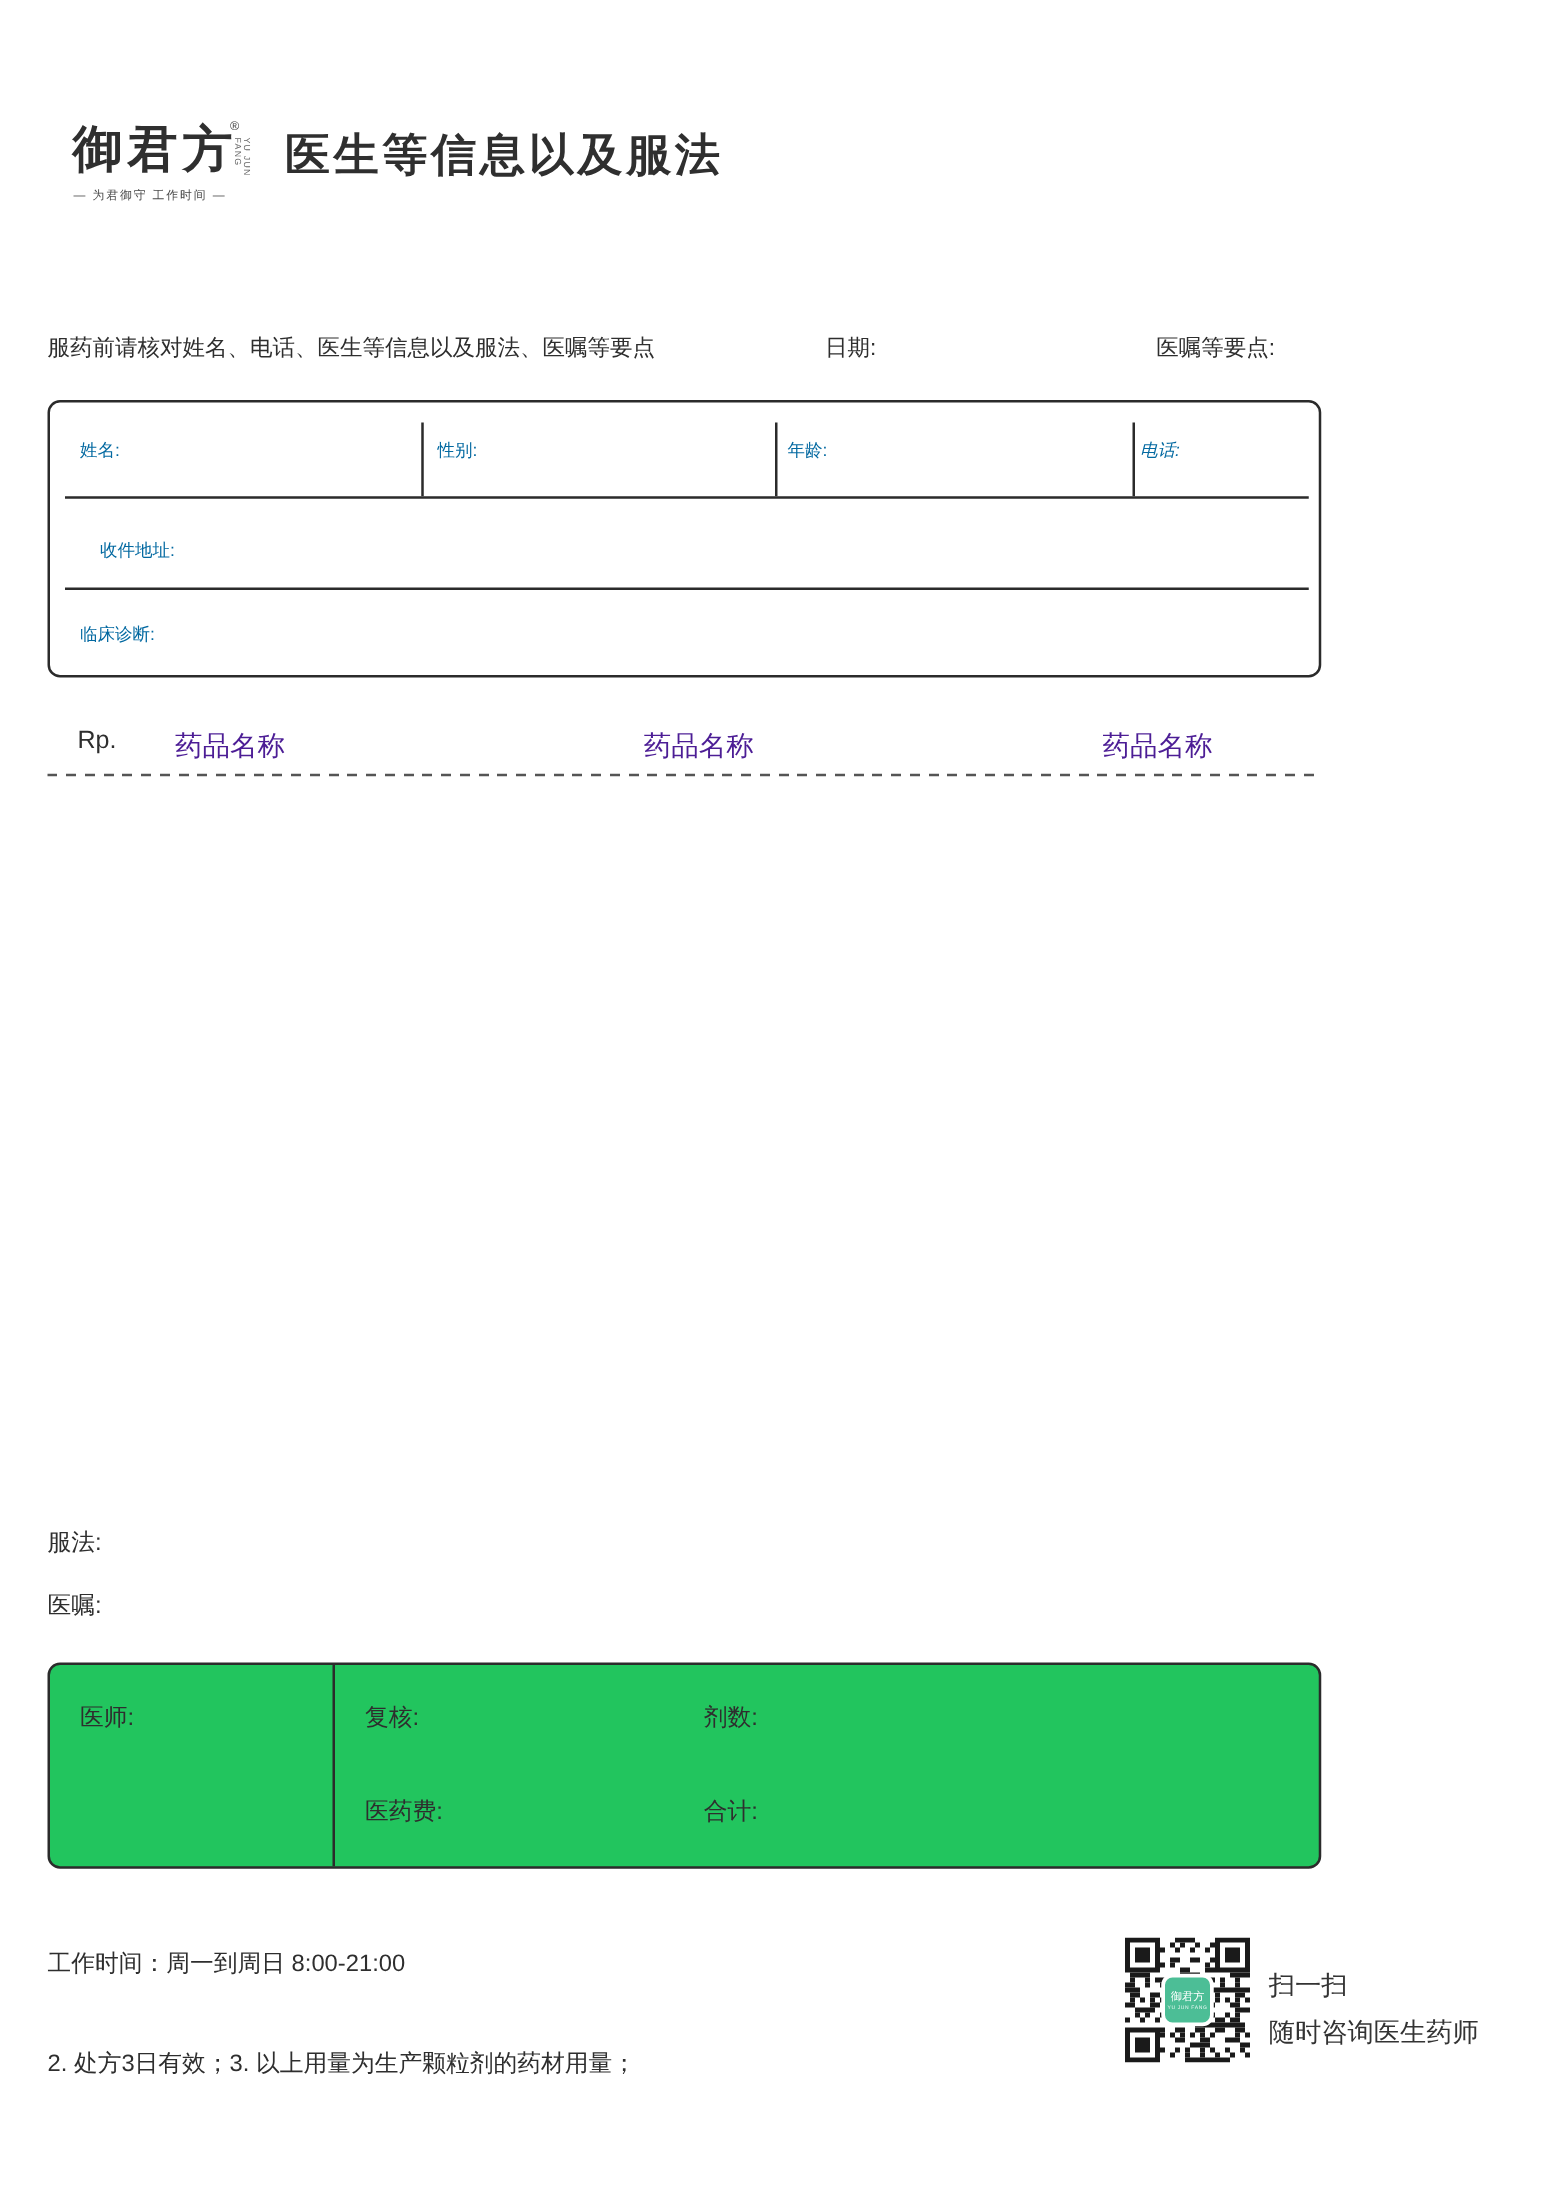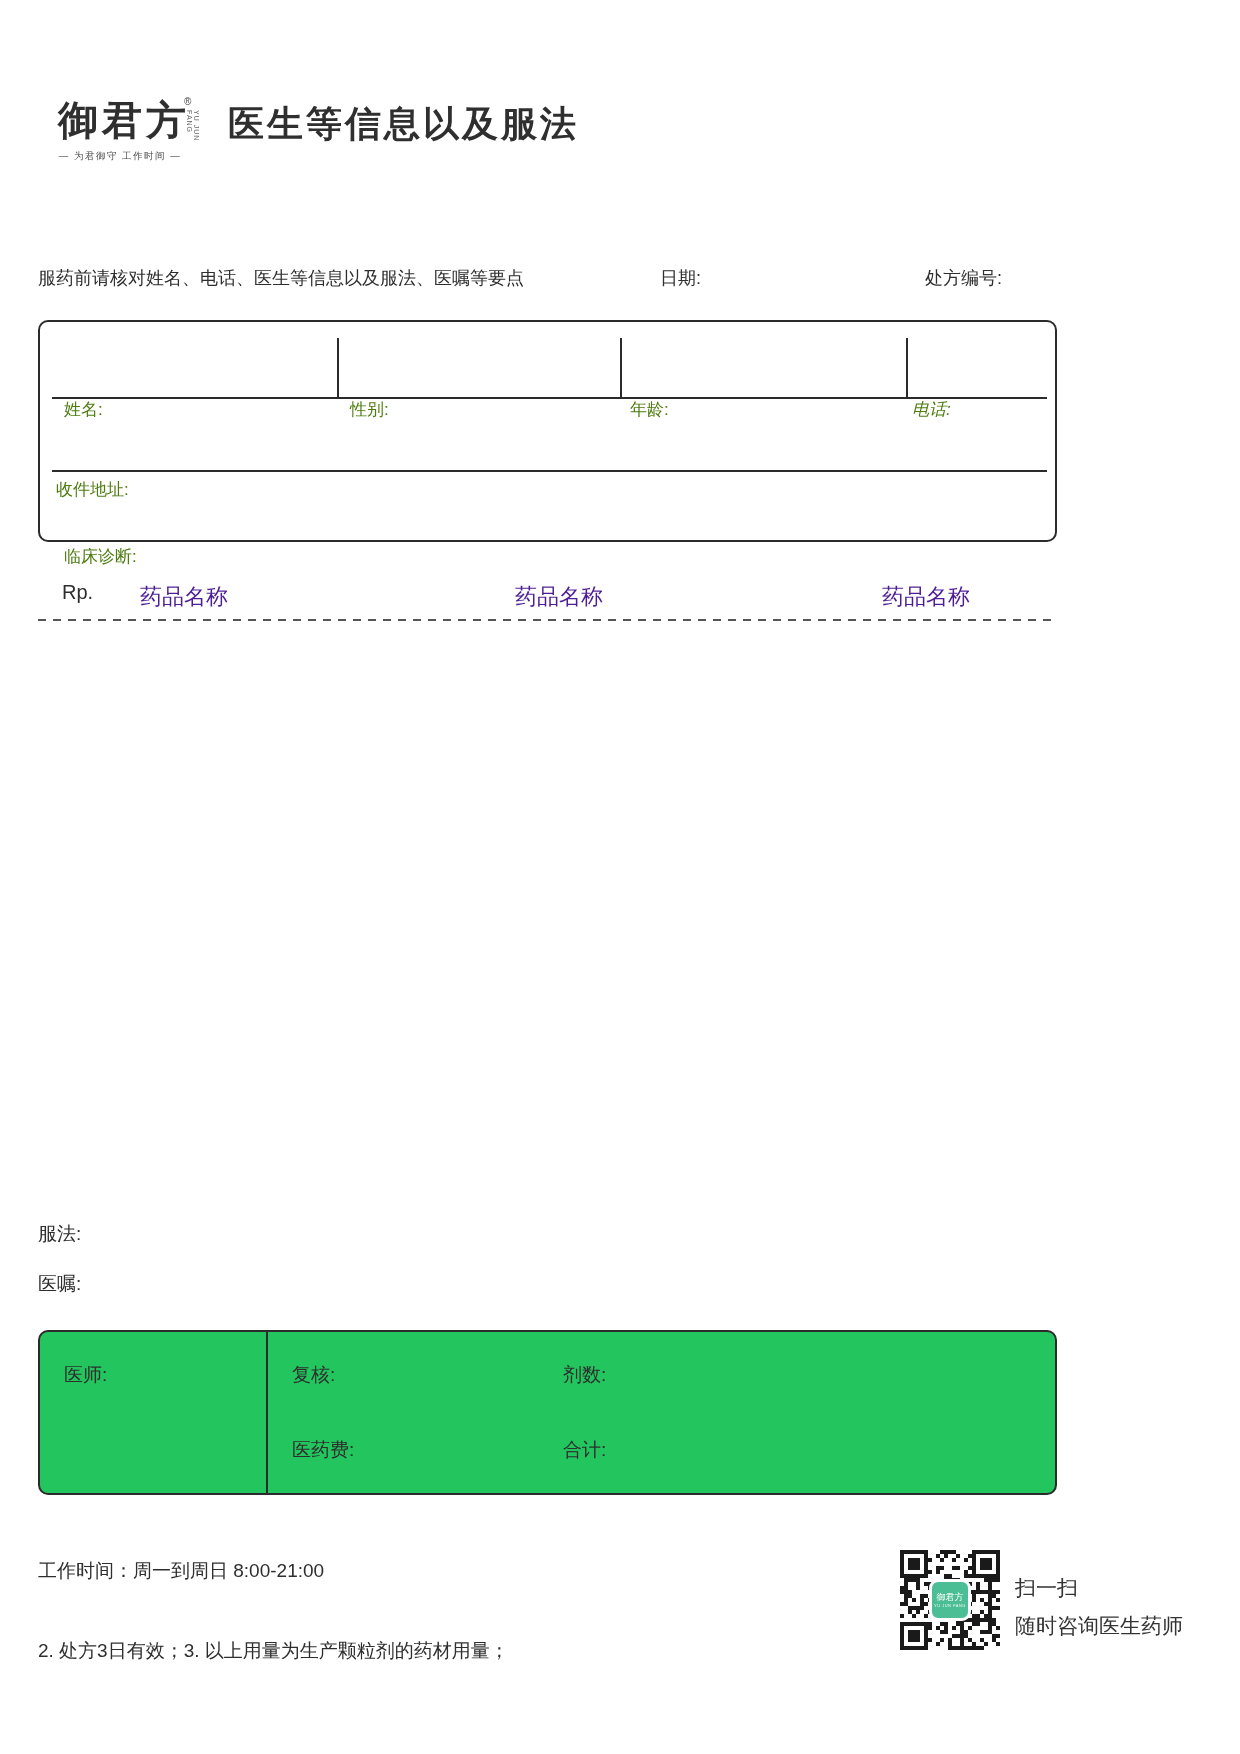--- a/index.html
+++ b/index.html
@@ -28,26 +28,26 @@
   }
   
   .notice-text { position:absolute; left:38px; top:266px; font-size:18px; color:#2e2e2e; }
   .date-label { position:absolute; left:660px; top:266px; font-size:18px; }
   .rx-number-label { position:absolute; left:925px; top:266px; font-size:18px; }
   
   .patient-box {
     position:absolute; left:38px; top:320px; width:1019px; height:222px;
     border:2.5px solid #2b2b2b; border-radius:10px; background:#fff;
   }
-  .pb-label { position:absolute; font-size:17px; color:#4d7c0f; line-height:1;margin-top:48px; }
+  .pb-label { position:absolute; font-size:14px; color:#0369a1; line-height:1; }
   .lbl-name    { left:24px;  top:31px; }
   .lbl-gender  { left:310px; top:31px; }
   .lbl-age     { left:590px; top:31px; }
   .lbl-phone   { left:872px; top:31px;font-style:italic; }
-  .lbl-address { left:16px;  top:111px; }
+  .lbl-address { left:40px;  top:111px; }
   .lbl-diag    { left:24px;  top:178px; }
   .pb-vline { position:absolute; top:16px; width:1.5px; height:59px; background:#2b2b2b; }
   .vline-1 { left:297px; } .vline-2 { left:580px; } .vline-3 { left:866px; }
   .pb-hline { position:absolute; left:12px; width:995px; height:2px; background:#2b2b2b; }
   .hline-1 { top:75px; } .hline-2 { top:148px; }
   
   .rp-label { position:absolute; left:62px; top:581px; font-size:20px; color:#2e2e2e; }
   .drug-col { position:absolute; top:582px; font-size:22px; color:#4c1d95; }
   .drug-col-1 { left:140px; } .drug-col-2 { left:515px; } .drug-col-3 { left:882px; }
   .dashed-line {
@@ -91,21 +91,21 @@
 <div class="page">
 
   <div class="logo-text">御君方</div>
   <div class="logo-reg">®</div>
   <div class="logo-vertical">YU JUN FANG</div>
   <div class="logo-tagline">— 为君御守  工作时间 —</div>
   <div class="hospital-title">医生等信息以及服法</div>
 
   <div class="notice-text">服药前请核对姓名、电话、医生等信息以及服法、医嘱等要点</div>
   <div class="date-label">日期:</div>
-  <div class="rx-number-label">处方编号:</div>
+  <div class="rx-number-label">医嘱等要点:</div>
 
   <div class="patient-box">
     <span class="pb-label lbl-name">姓名:</span>
     <span class="pb-label lbl-gender">性别:</span>
     <span class="pb-label lbl-age">年龄:</span>
     <span class="pb-label lbl-phone">电话:</span>
     <span class="pb-label lbl-address">收件地址:</span>
     <span class="pb-label lbl-diag">临床诊断:</span>
     <div class="pb-vline vline-1"></div>
     <div class="pb-vline vline-2"></div>

